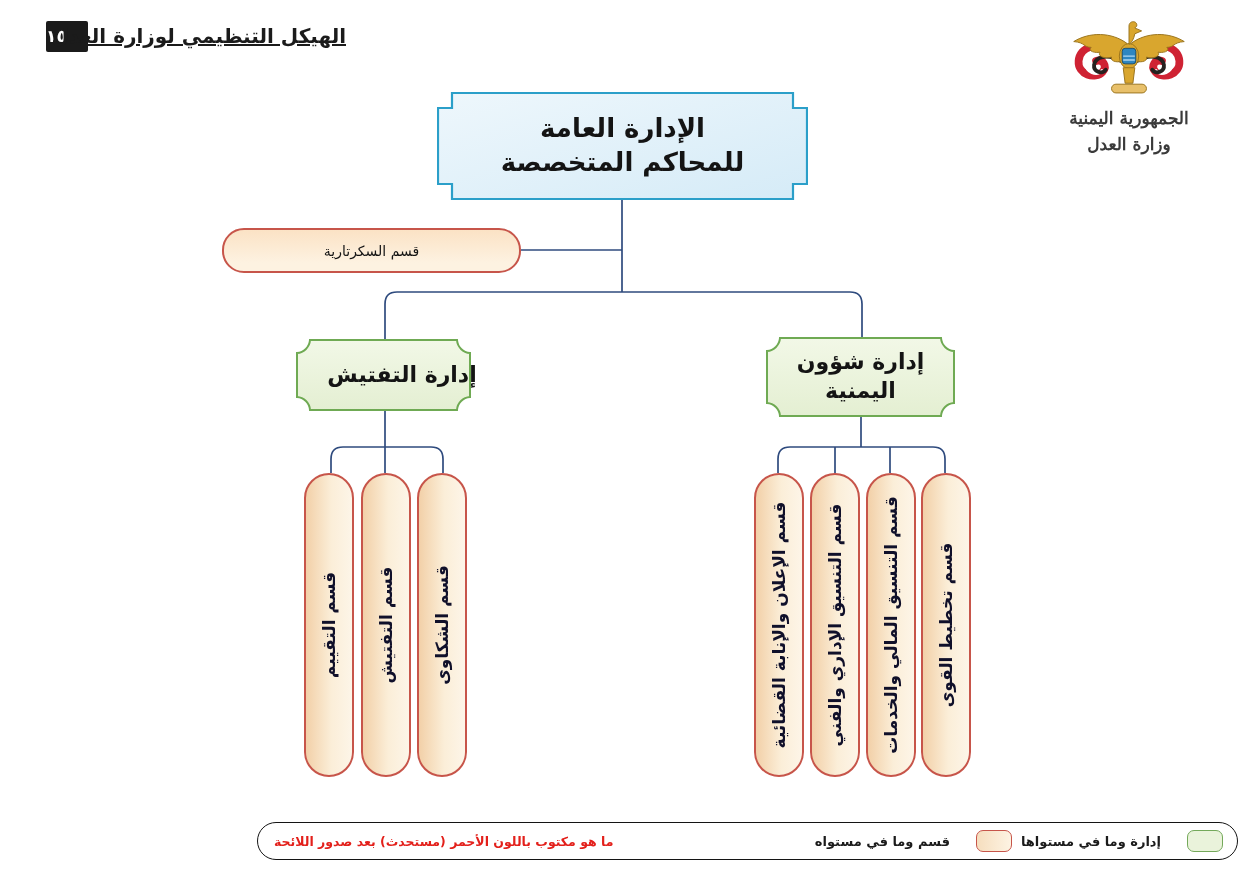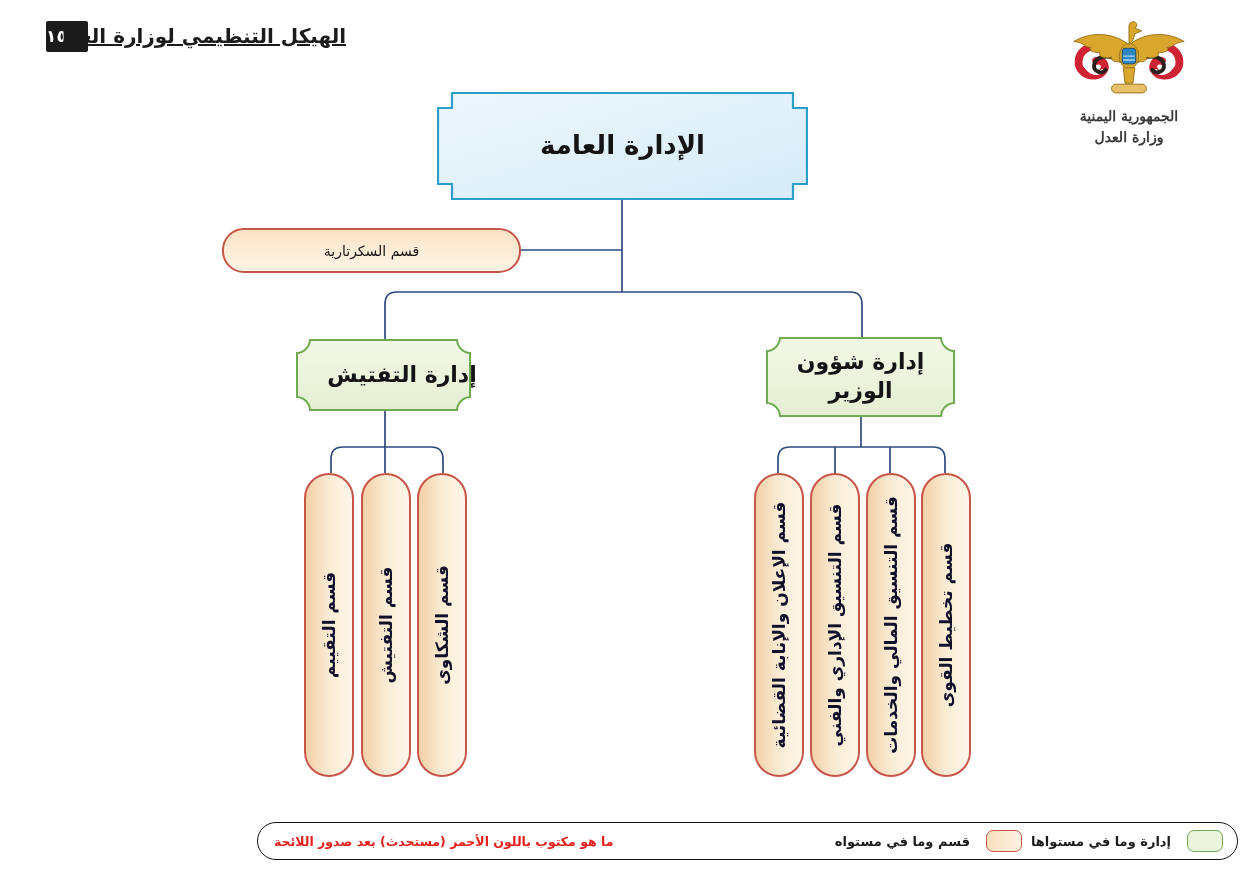--- a/index.html
+++ b/index.html
@@ -12,21 +12,21 @@
     position:absolute;left:46px;top:21px;width:42px;height:31px;background:#1b1b1b;color:#fff;
     font-size:17px;font-weight:bold;text-align:left;line-height:31px;border-radius:2px;
   }
   .page-title{
     position:absolute;left:94px;top:21px;width:252px;height:31px;line-height:31px;
     font-size:20px;font-weight:bold;color:#1b1b1b;text-align:right;white-space:nowrap;text-decoration:underline;
   }
   
   .emblem{position:absolute;left:1064px;top:12px;width:130px;height:160px;text-align:center;}
   .emblem svg{display:block;margin:0 auto;}
-  .emblem-line{font-size:14px;font-weight:600;color:#3a3a3a;line-height:1.5;white-space:nowrap;
+  .emblem-line{font-size:17px;font-weight:600;color:#3a3a3a;line-height:1.5;white-space:nowrap;
     font-family:"DejaVu Serif","Liberation Serif",serif;}
   
   .wires{position:absolute;left:0;top:0;z-index:1;}
   
   .shape-box{position:absolute;z-index:2;}
   .shape-box > svg{position:absolute;left:0;top:0;}
   .shape-label{
     position:absolute;inset:0;display:flex;flex-direction:column;align-items:center;justify-content:center;
     font-weight:bold;color:#141414;text-align:center;line-height:1.3;
   }
@@ -55,21 +55,21 @@
     font-size:17px;font-weight:bold;color:#10102a;text-align:center;white-space:nowrap;
   }
   .cap-l1{left:304px;}.cap-l2{left:361px;}.cap-l3{left:417px;}
   .cap-r1{left:754px;}.cap-r2{left:810px;}.cap-r3{left:866px;}.cap-r4{left:921px;}
   
   .legend{
     position:absolute;z-index:2;left:257px;top:822px;width:981px;height:38px;box-sizing:border-box;
     border:1.6px solid #141414;border-radius:19px;background:#ffffff;
     display:flex;align-items:center;padding:0 14px 0 16px;gap:9px;
   }
-  .legend-item{display:flex;align-items:center;gap:16px;}
+  .legend-item{display:flex;align-items:center;gap:26px;}
   .legend-label{font-size:13px;font-weight:bold;color:#1b1b1b;white-space:nowrap;}
   .swatch{width:36px;height:22px;border-radius:7px;box-sizing:border-box;flex:0 0 auto;}
   .swatch-minister{border:1.8px solid #a855a8;background:#f8ecf6;}
   .swatch-general{border:1.8px solid #2aabe0;background:#e3f4fb;}
   .swatch-admin{border:1.8px solid #74a95a;background:#eaf3db;}
   .swatch-dept{border:1.8px solid #c7554a;background:linear-gradient(90deg,#f6debe,#fdf3e3);}
   .legend-note{margin-inline-start:auto;font-size:12.5px;font-weight:bold;color:#e3201b;white-space:nowrap;}
 </style>
 </head>
 <body>
@@ -126,20 +126,21 @@
       <defs>
         <linearGradient id="bluefill" x1="0" y1="0" x2="1" y2="1">
           <stop offset="0" stop-color="#eef7fc"></stop>
             <stop offset="1" stop-color="#d5ebf7"></stop>
         </linearGradient>
       </defs>
       <path d="M15,1 H356 V16 H370 V92 H356 V107 H15 V92 H1 V16 H15 Z" fill="url(#bluefill)" stroke="#2b9fc9" stroke-width="2.2"></path>
     </svg>
     <div class="shape-label">
       <span>الإدارة العامة</span>
+      <span>للمحاكم المتخصصة</span>
     </div>
   </div>
 
   <div class="secretariat">
     <span>قسم السكرتارية</span>
   </div>
 
   <div class="shape-box green-left">
     <svg width="175" height="72" viewBox="0 0 175 72">
       <defs>
@@ -160,21 +161,21 @@
       <defs>
         <linearGradient id="greenfill2" x1="0" y1="0" x2="0" y2="1">
           <stop offset="0" stop-color="#f2f8e7"></stop>
             <stop offset="1" stop-color="#e4efd2"></stop>
         </linearGradient>
       </defs>
       <path d="M14,1 H175 A14,14 0 0 0 188,14 V66 A14,14 0 0 0 175,79 H14 A14,14 0 0 0 1,66 V14 A14,14 0 0 0 14,1 Z" fill="url(#greenfill2)" stroke="#6faa53" stroke-width="2"></path>
     </svg>
     <div class="shape-label">
       <span>إدارة شؤون</span>
-      <span>الوزير</span>
+      <span>اليمنية</span>
     </div>
   </div>
 
   <div class="capsule cap-l1">
     <div class="vtext">قسم التقييم</div>
   </div>
   <div class="capsule cap-l2">
     <div class="vtext">قسم التفتيش</div>
   </div>
   <div class="capsule cap-l3">

